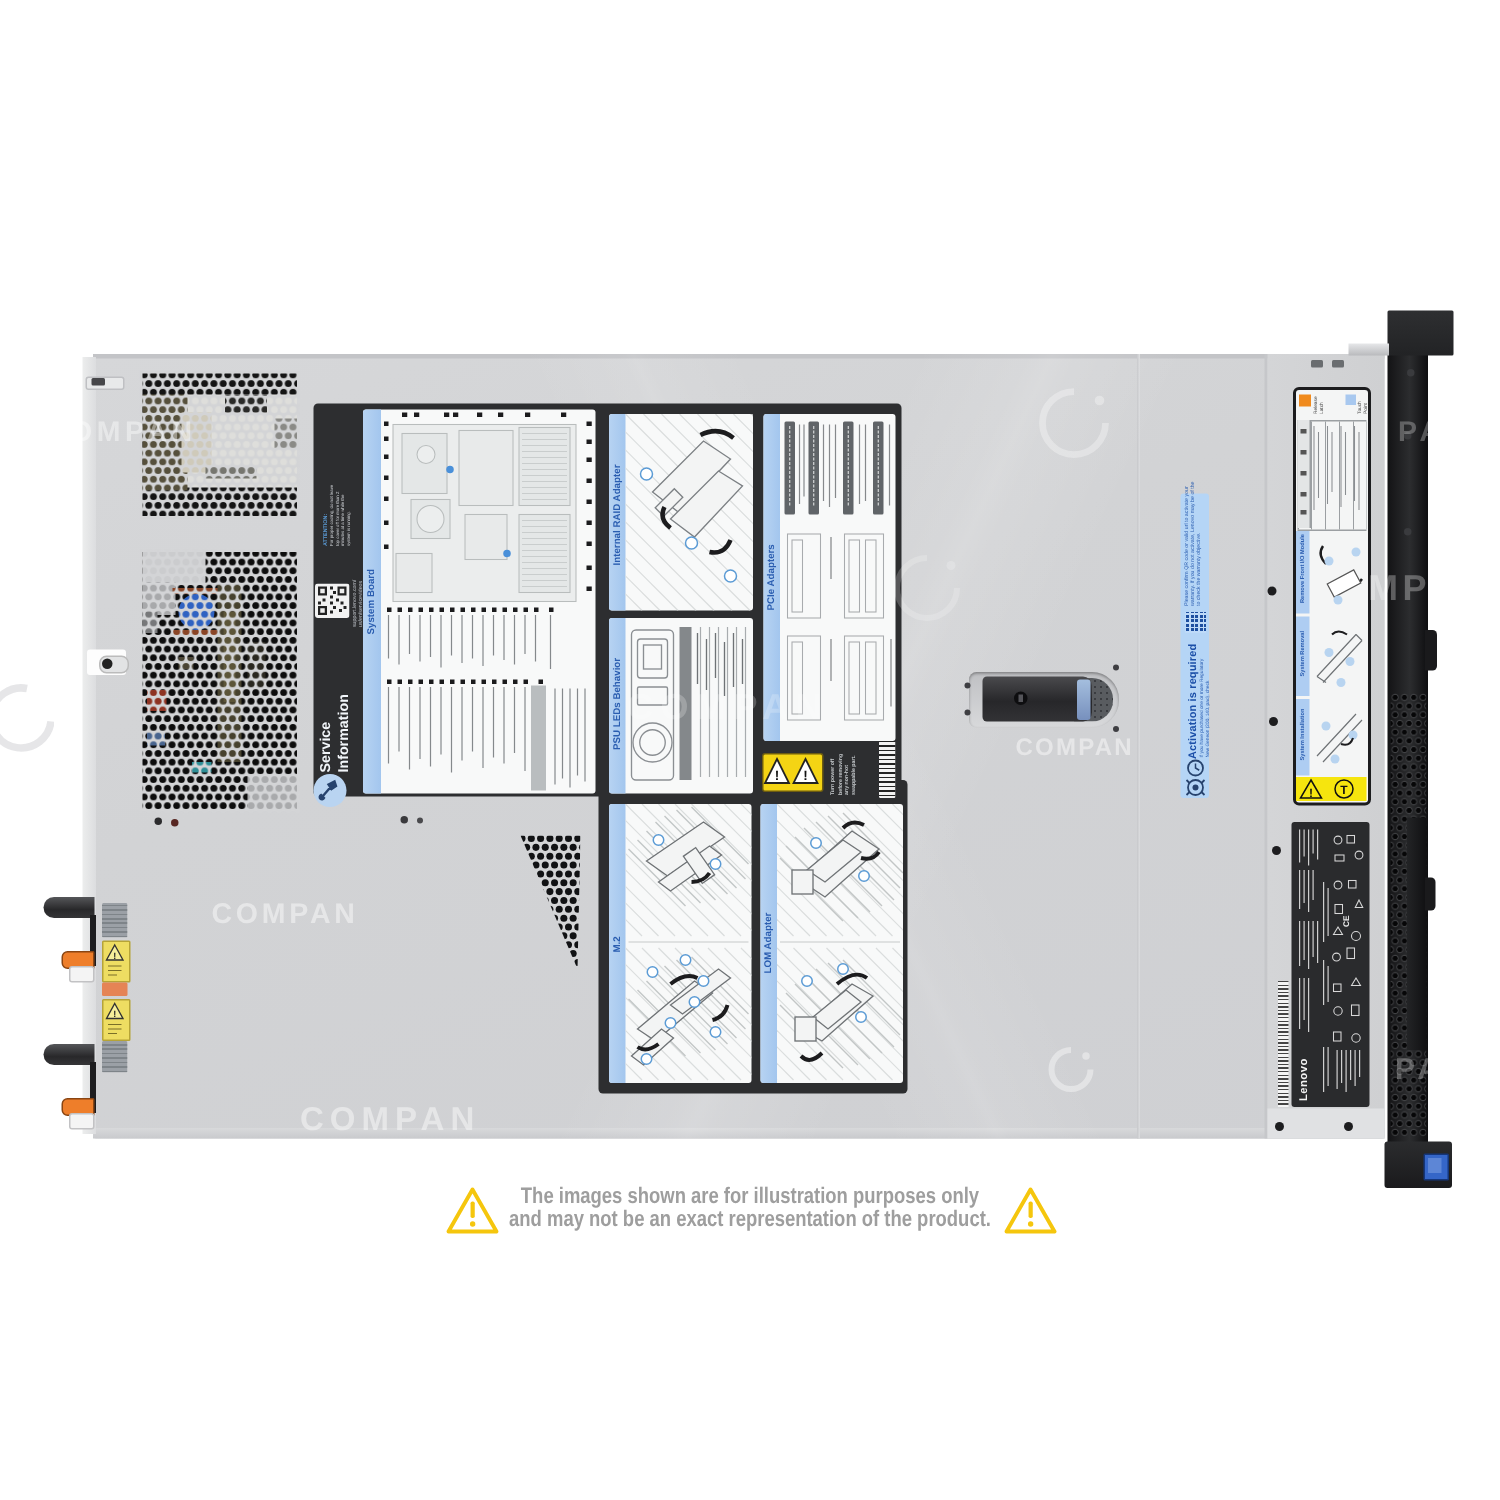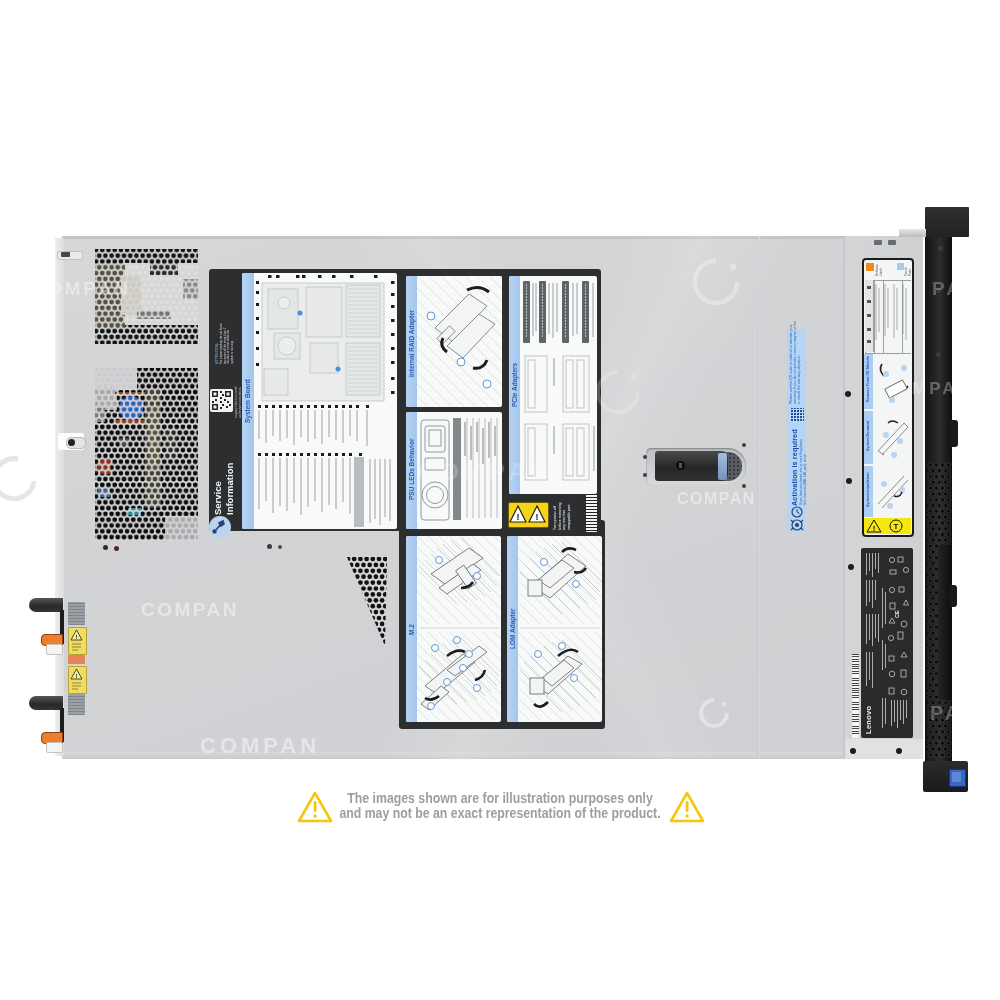--- a/index.html
+++ b/index.html
@@ -902,21 +902,21 @@
 <div class="abs" style="left:923px;top:761px;width:45px;height:31px;background:linear-gradient(180deg,#2b2c2e,#1a1a1c);border-radius:2px;"></div>
 
 <div class="abs" style="left:949px;top:769px;width:15px;height:16px;background:#3566c8;border:1px solid #15367a;border-radius:1px;"></div>
 <div class="abs" style="left:952px;top:772px;width:9px;height:10px;background:#5d86d6;"></div>
 
 <div class="abs" style="left:30px;top:278px;font-size:19px;font-weight:bold;color:rgba(255,255,255,0.42);letter-spacing:3px;">COMPAN</div>
 <div class="abs" style="left:418px;top:458px;font-size:24px;font-weight:bold;color:rgba(255,255,255,0.22);letter-spacing:5px;">COMPAN</div>
 <div class="abs" style="left:677px;top:490px;font-size:16px;font-weight:bold;color:rgba(255,255,255,0.45);letter-spacing:1.5px;">COMPAN</div>
 <div class="abs" style="left:141px;top:599px;font-size:19px;font-weight:bold;color:rgba(255,255,255,0.45);letter-spacing:2.5px;">COMPAN</div>
 <div class="abs" style="left:200px;top:733px;font-size:22px;font-weight:bold;color:rgba(255,255,255,0.45);letter-spacing:4px;">COMPAN</div>
-<div class="abs" style="left:912px;top:379px;font-size:17px;font-weight:bold;color:rgba(255,255,255,0.3);letter-spacing:3px;">MPAN</div>
+<div class="abs" style="left:912px;top:379px;font-size:24px;font-weight:bold;color:rgba(255,255,255,0.3);letter-spacing:3px;">MPAN</div>
 <div class="abs" style="left:932px;top:278px;font-size:19px;font-weight:bold;color:rgba(255,255,255,0.28);letter-spacing:3px;">PAN</div>
 <div class="abs" style="left:930px;top:702px;font-size:20px;font-weight:bold;color:rgba(255,255,255,0.28);letter-spacing:3px;">PAN</div>
 
 <svg class="abs" style="left:690px;top:256px;" width="52" height="56" xmlns="http://www.w3.org/2000/svg">
   <path d="M26 5 A21 21 0 1 0 47 26" fill="none" stroke="rgba(255,255,255,0.32)" stroke-width="4.5"></path>
   <circle cx="43" cy="11" r="3.2" fill="rgba(255,255,255,0.32)"></circle>
 </svg>
 <svg class="abs" style="left:698px;top:697px;" width="32" height="32" xmlns="http://www.w3.org/2000/svg">
   <path d="M16 3 A13 13 0 1 0 29 16" fill="none" stroke="rgba(255,255,255,0.4)" stroke-width="4"></path>
   <circle cx="26" cy="7" r="2.5" fill="rgba(255,255,255,0.4)"></circle>

